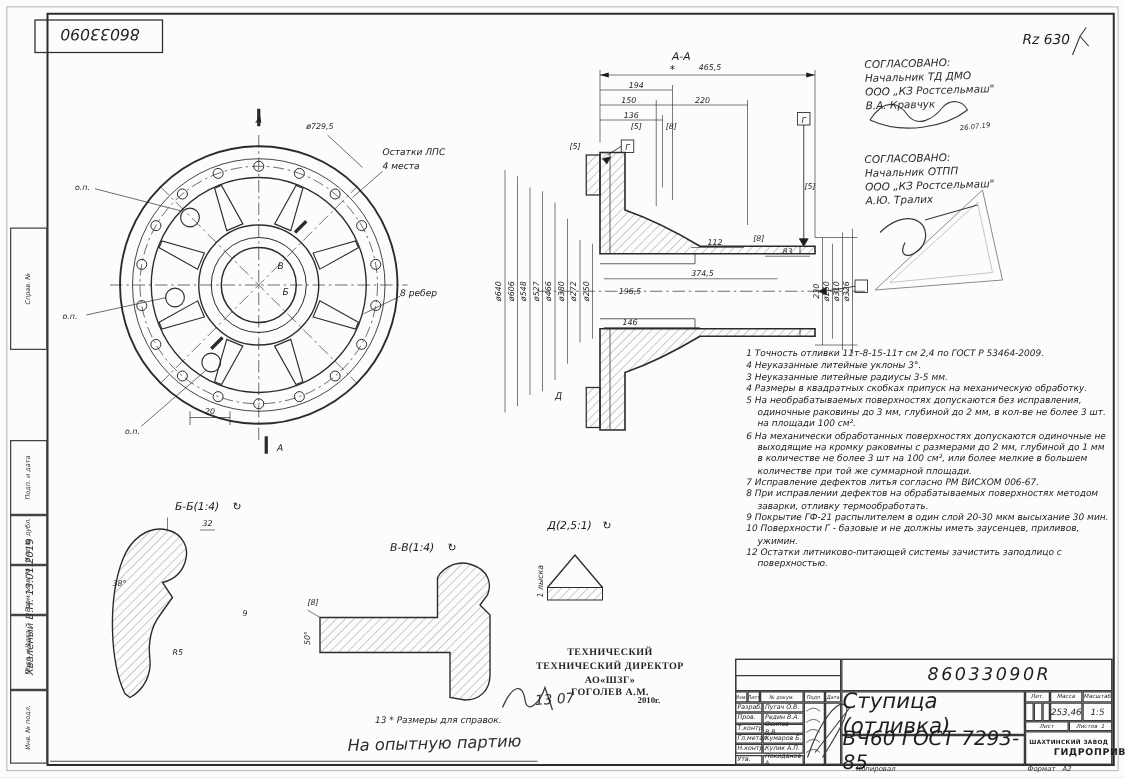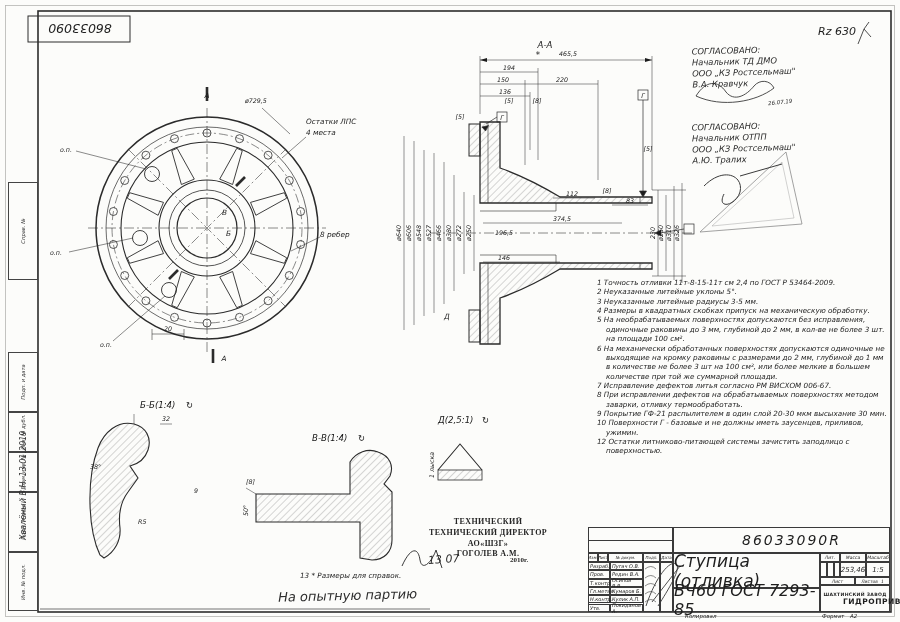--- a/index.html
+++ b/index.html
@@ -264,21 +264,21 @@
 <span class="t hand" style="left:768px;top:100px;font-size:5.5px;transform:rotate(-6deg);">26.07.19</span>
 <div class="appr" style="left:692px;top:120px;">
   <div>СОГЛАСОВАНО:</div>
   <div>Начальник ОТПП</div>
   <div>ООО „КЗ Ростсельмаш"</div>
   <div>А.Ю. Тралих</div>
 </div>
 
 <div class="notes">
   <p>1 Точность отливки 11т-8-15-11т см 2,4 по ГОСТ Р 53464-2009.</p>
-  <p>2 Неуказанные литейные уклоны 5°.</p>
+  <p>4 Неуказанные литейные уклоны 3°.</p>
   <p>3 Неуказанные литейные радиусы 3-5 мм.</p>
   <p>4 Размеры в квадратных скобках припуск на механическую обработку.</p>
   <p>5 На необрабатываемых поверхностях допускаются без исправления, одиночные раковины до 3 мм, глубиной до 2 мм, в кол-ве не более 3 шт. на площади 100 см².</p>
   <p>6 На механически обработанных поверхностях допускаются одиночные не выходящие на кромку раковины с размерами до 2 мм, глубиной до 1 мм в количестве не более 3 шт на 100 см², или более мелкие в большем количестве при той же суммарной площади.</p>
   <p>7 Исправление дефектов литья согласно РМ ВИСХОМ 006-67.</p>
   <p>8 При исправлении дефектов на обрабатываемых поверхностях методом заварки, отливку термообработать.</p>
   <p>9 Покрытие ГФ-21 распылителем в один слой 20-30 мкм высыхание 30 мин.</p>
   <p>10 Поверхности Г - базовые и не должны иметь заусенцев, приливов, ужимин.</p>
   <p>12 Остатки литниково-питающей системы зачистить заподлицо с поверхностью.</p>
 </div>

